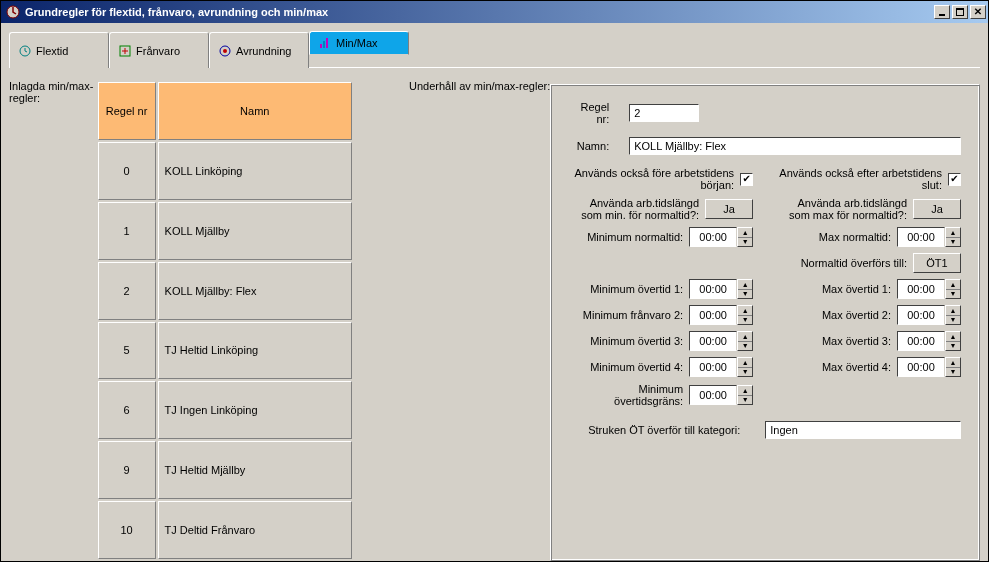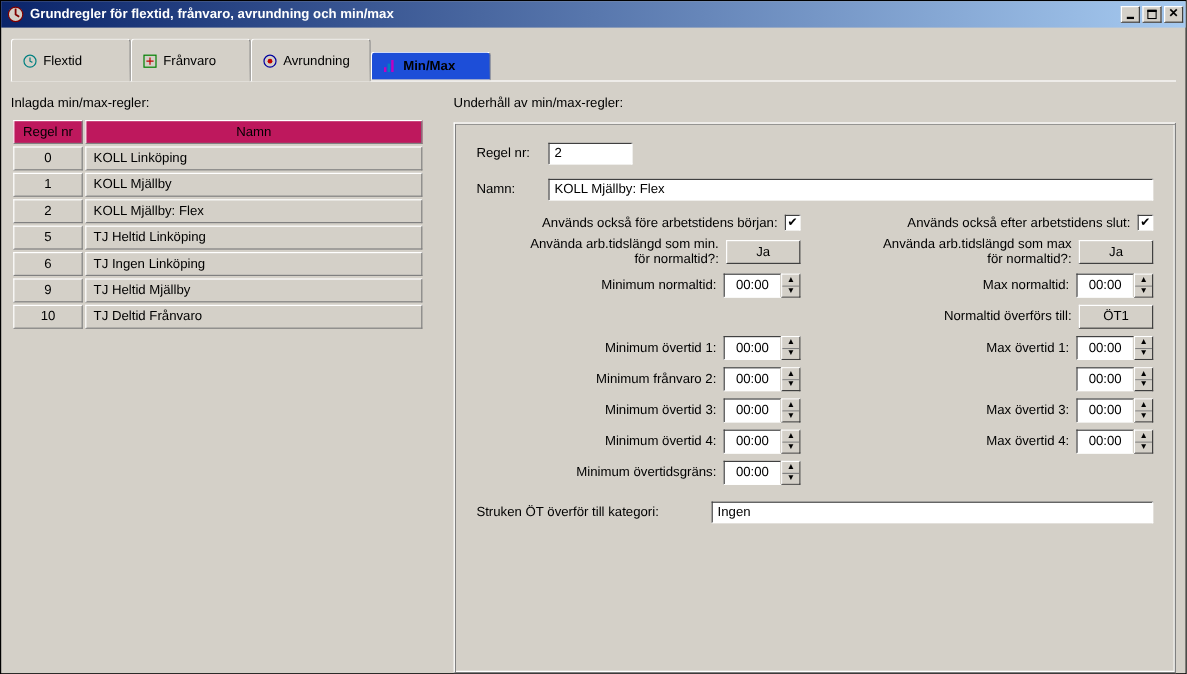--- a/index.html
+++ b/index.html
@@ -67,81 +67,81 @@
     background: #d4d0c8;
     display: flex; align-items: center;
     gap: 4px;
     margin-right: 0px;
     position: relative;
     top: 1px;
     min-width: 100px;
   }
   .tab .ticon { width: 14px; height: 14px; display:inline-flex; align-items:center; justify-content:center;}
   .tab.active {
-    font-weight: bold;
-    background: #1d4ed8;
-    top: 12px;
+    font-weight: normal;
+    background: #0ea5e9;
+    top: 0;
     height: 24px;
     border-bottom: 1px solid #d4d0c8;
     z-index: 2;
   }
   .tabbody {
     border-top: 1px solid #fff;
     flex: 1;
     padding-top: 12px;
     display: flex;
     gap: 24px;
   }
   .leftcol {
     width: 345px;
     display: flex;
-    flex-direction: column;
   }
   .section-label { margin-bottom: 6px; }
   .rule-table {
     width: 100%;
     border-collapse: separate;
     border-spacing: 2px;
   }
   .rule-table th {
     font-weight: normal;
-    background: #be185d;
+    background: #fdba74;
     border: 1px solid #fff;
     border-right-color: #808080;
     border-bottom-color: #808080;
     padding: 3px 4px;
     text-align: center;
   }
   .rule-table td {
     background: #d4d0c8;
     border: 1px solid #fff;
     border-right-color: #808080;
     border-bottom-color: #808080;
     padding: 3px 6px;
   }
   .rule-table td.nr { text-align: center; width: 58px; }
   .rightcol {
     flex: 1;
     display: flex;
-    flex-direction: column;
+    flex-direction: row;
+    margin-left: 31px;
   }
   .groupbox {
     border: 1px solid #808080;
     border-left-color: #fff; border-top-color: #fff;
     box-shadow: inset 1px 1px 0 #808080, inset -1px -1px 0 #fff;
     padding: 16px 18px 18px 18px;
     margin-top: 4px;
     flex: 1;
   }
   .formrow {
     display: flex;
     align-items: center;
     margin-bottom: 12px;
   }
-  .formrow .lbl { text-align: left; padding-right: 0; }
+  .formrow .lbl { text-align: right; padding-right: 20px; }
   .textinput {
     border: 1px solid #808080;
     border-top-color: #404040; border-left-color: #404040;
     border-right-color: #fff; border-bottom-color: #fff;
     background: #fff;
     height: 18px;
     padding: 1px 4px;
     font: inherit;
   }
   .twocol {
@@ -161,21 +161,21 @@
   .chk {
     width: 13px; height: 13px;
     background: #fff;
     border: 1px solid #808080;
     border-top-color: #404040; border-left-color: #404040;
     border-right-color: #fff; border-bottom-color: #fff;
     display: inline-flex; align-items: center; justify-content: center;
     font-size: 10px; line-height: 1;
   }
   .ynbtn, .valbtn {
-    width: 62px; height: 20px;
+    width: 48px; height: 20px;
     background: #d4d0c8;
     border: 1px solid #fff;
     border-right-color: #404040; border-bottom-color: #404040;
     display: inline-flex; align-items: center; justify-content: center;
   }
   .timebox {
     display: inline-flex;
     align-items: stretch;
   }
   .timebox .tval {
@@ -194,21 +194,21 @@
   }
   .spin div {
     flex: 1; background: #d4d0c8;
     display: flex; align-items: center; justify-content: center;
     font-size: 7px; line-height: 1;
   }
   .spin div:first-child { border-bottom: 1px solid #808080; }
   .widefield {
     display: flex; align-items: center; margin-top: 14px;
   }
-  .widefield .lbl { text-align: left; margin-right: 6px; width: 190px;}
+  .widefield .lbl { text-align: center; margin-right: 6px; width: 190px;}
 </style>
 </head>
 <body>
 
 <div class="window">
   <div class="titlebar">
     <span class="ticon">
       <svg width="14" height="14" viewBox="0 0 14 14">
           <circle cx="7" cy="7" r="6" fill="#d4d0c8" stroke="#800000"></circle>
           <path d="M7 2 L7 7 L10 9" stroke="#800000" fill="none" stroke-width="1.5"></path>
@@ -398,20 +398,21 @@
               <span class="plabel">Minimum frånvaro 2:</span>
               <span class="timebox">
                   <span class="tval">00:00</span>
                   <span class="spin">
                     <div>▲</div>
                     <div>▼</div>
                   </span>
                 </span>
             </div>
             <div class="pair">
+              <span class="plabel">Max övertid 2:</span>
               <span class="timebox">
                   <span class="tval">00:00</span>
                   <span class="spin">
                     <div>▲</div>
                     <div>▼</div>
                   </span>
                 </span>
             </div>
 
             <div class="pair">

